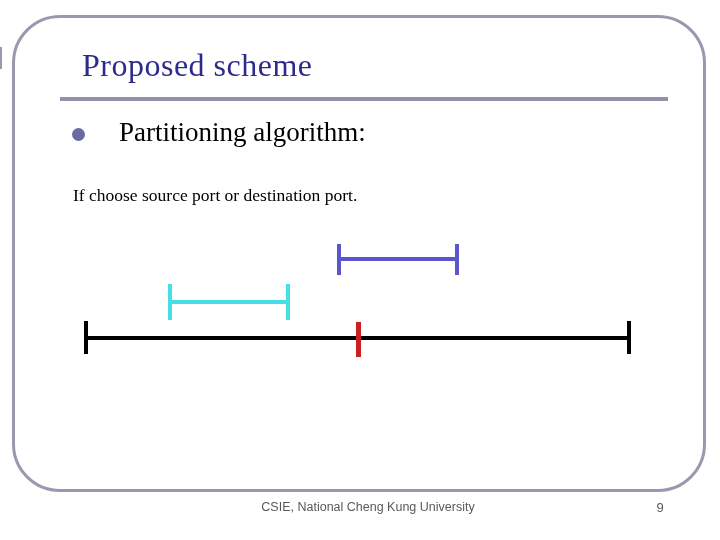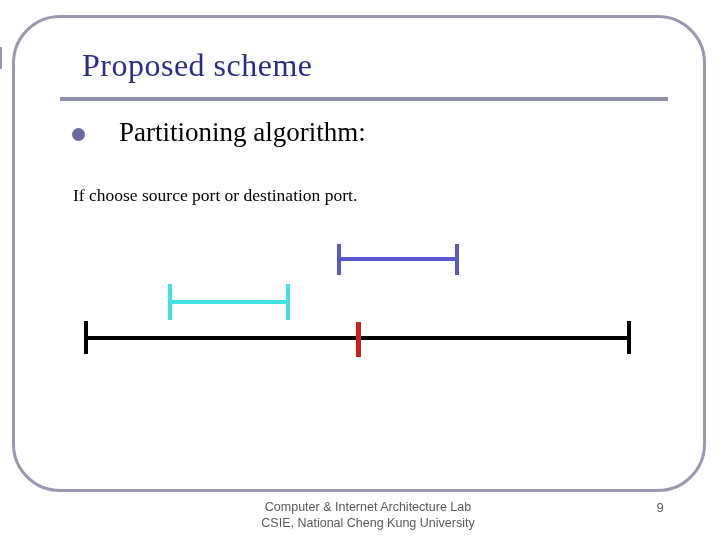--- a/index.html
+++ b/index.html
@@ -88,16 +88,15 @@
     <div class="seg" style="left: 170px; top: 300px; width: 118px; height: 4px; background: rgb(69, 224, 230);"></div>
     <div class="seg" style="left: 168px; top: 284px; width: 4px; height: 36px; background: rgb(69, 224, 230);"></div>
     <div class="seg" style="left: 286px; top: 284px; width: 4px; height: 36px; background: rgb(69, 224, 230);"></div>
     <div class="seg" style="left: 86px; top: 336px; width: 543px; height: 4px; background: rgb(0, 0, 0);"></div>
     <div class="seg" style="left: 84px; top: 321px; width: 4px; height: 33px; background: rgb(0, 0, 0);"></div>
     <div class="seg" style="left: 627px; top: 321px; width: 4px; height: 33px; background: rgb(0, 0, 0);"></div>
     <div class="seg" style="left: 355.5px; top: 322px; width: 5px; height: 35px; background: rgb(204, 32, 32);"></div>
   </div>
 
 <div class="footer">
-  <div>Computer &amp; Internet Architecture Lab</div>
   <div>CSIE, National Cheng Kung University</div>
 </div>
 <div class="page-number">9</div>
 
 </body></html>

